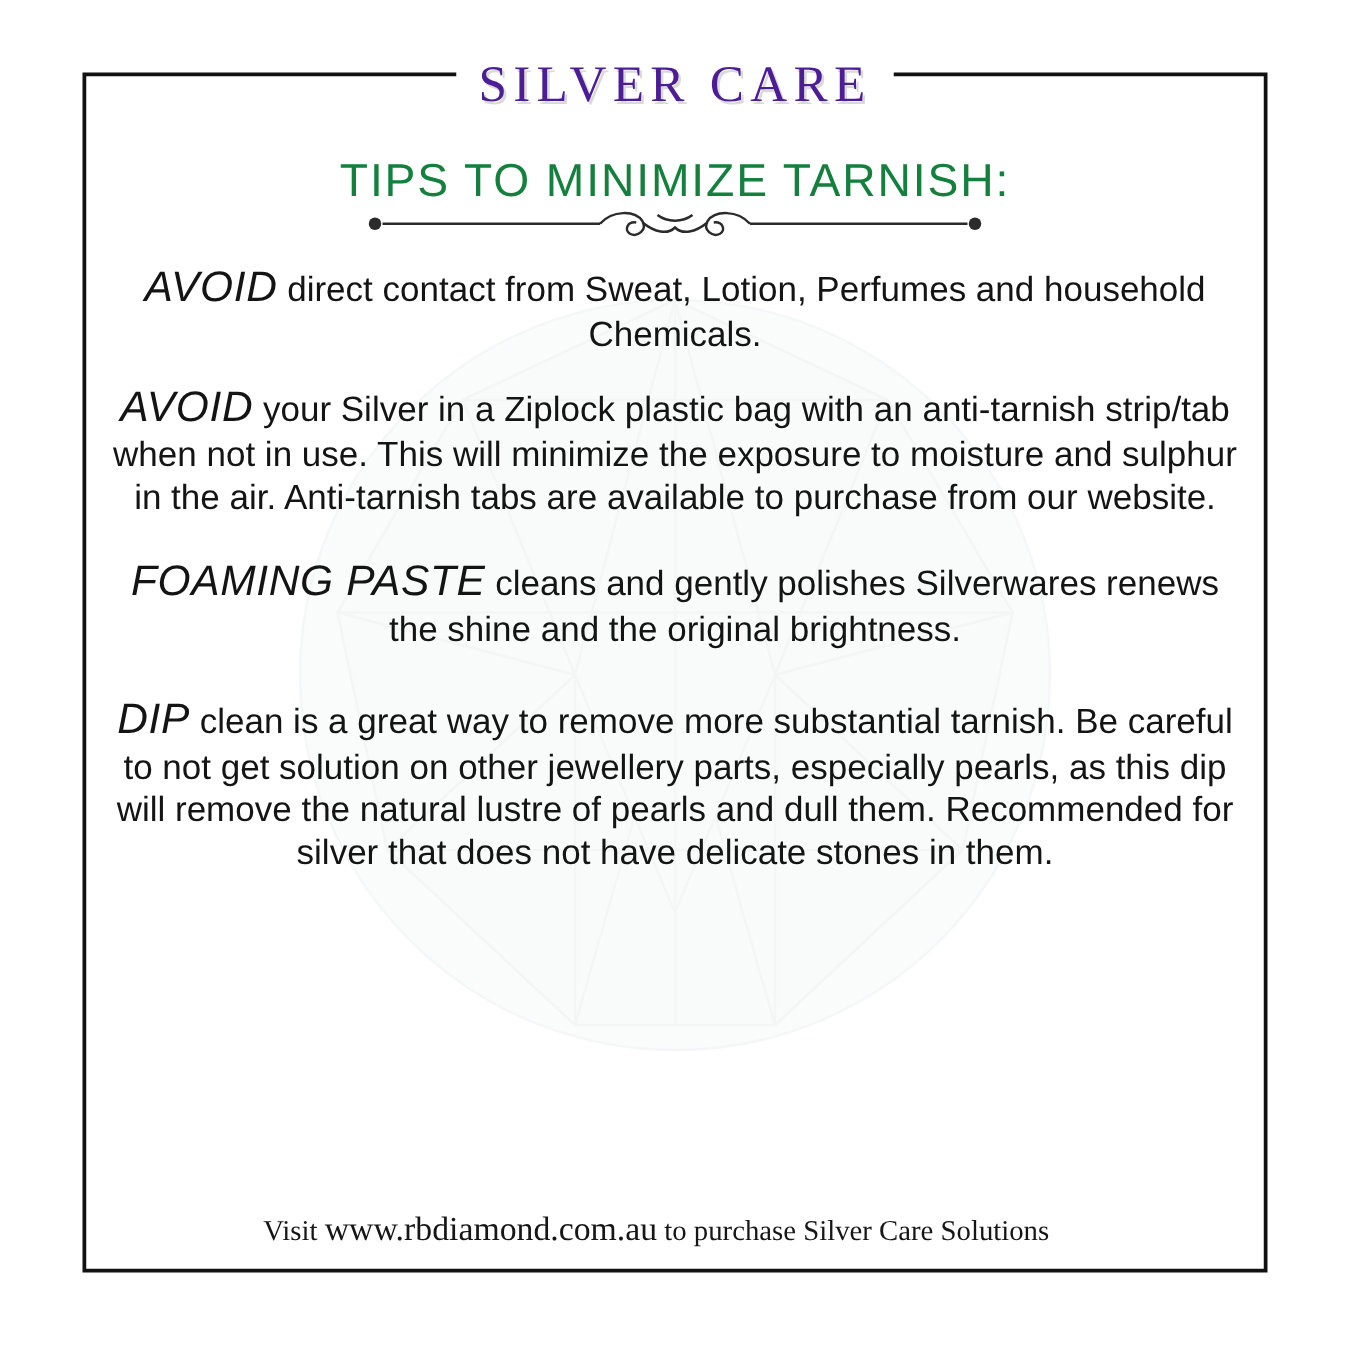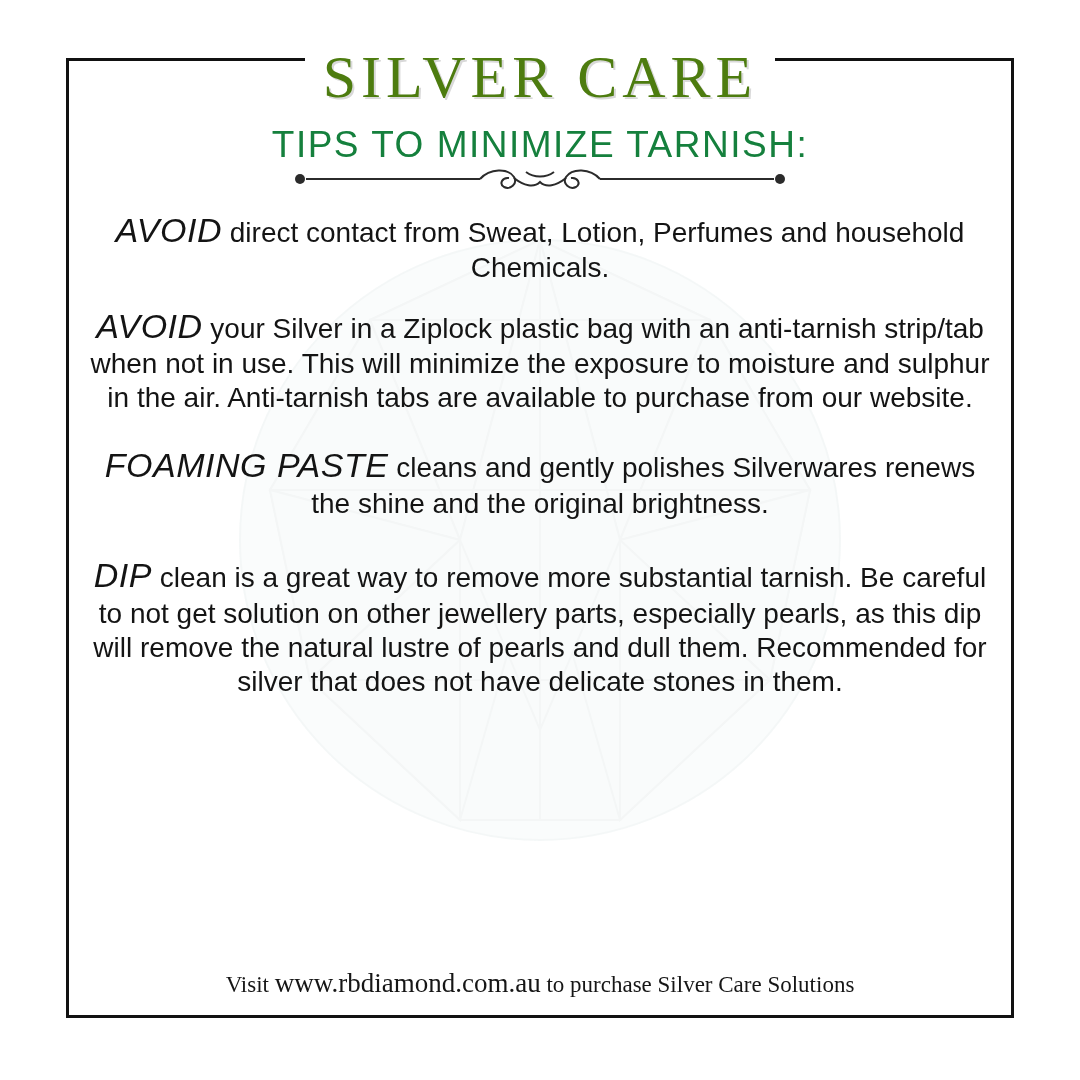--- a/index.html
+++ b/index.html
@@ -53,24 +53,24 @@
     right: 0;
     top: 46px;
     text-align: center;
     z-index: 5;
   }
   .title {
     display: inline-block;
     background: #ffffff;
     padding: 0 18px;
     font-family: "Liberation Serif", serif;
-    font-size: 60px;
+    font-size: 41px;
     letter-spacing: 5px;
     line-height: 1.05;
-    color: #4d7c0f;
+    color: #4c1d95;
     text-shadow: 2px 2px 0 rgba(170,170,170,0.45);
   }
 
   .subtitle {
     position: absolute;
     left: 0;
     right: 0;
     top: 124px;
     text-align: center;
     font-size: 37px;
@@ -113,21 +113,21 @@
 
   .para.p-avoid { margin-bottom: 20px; }
   .para.p-place { margin-bottom: 30px; }
   .para.p-store { margin-bottom: 30px; }
   .para.p-rub   { margin-bottom: 26px; }
   .para.p-dip   { margin-bottom: 32px; }
   .para.p-foam  { margin-bottom: 34px; }
 
   .footer {
     position: absolute;
-    left: 86px;
+    left: 71px;
     top: 968px;
     width: 908px;
     text-align: center;
     font-family: "Liberation Serif", serif;
     font-size: 23px;
     color: #161616;
     z-index: 5;
   }
   .footer .site {
     font-size: 27px;

